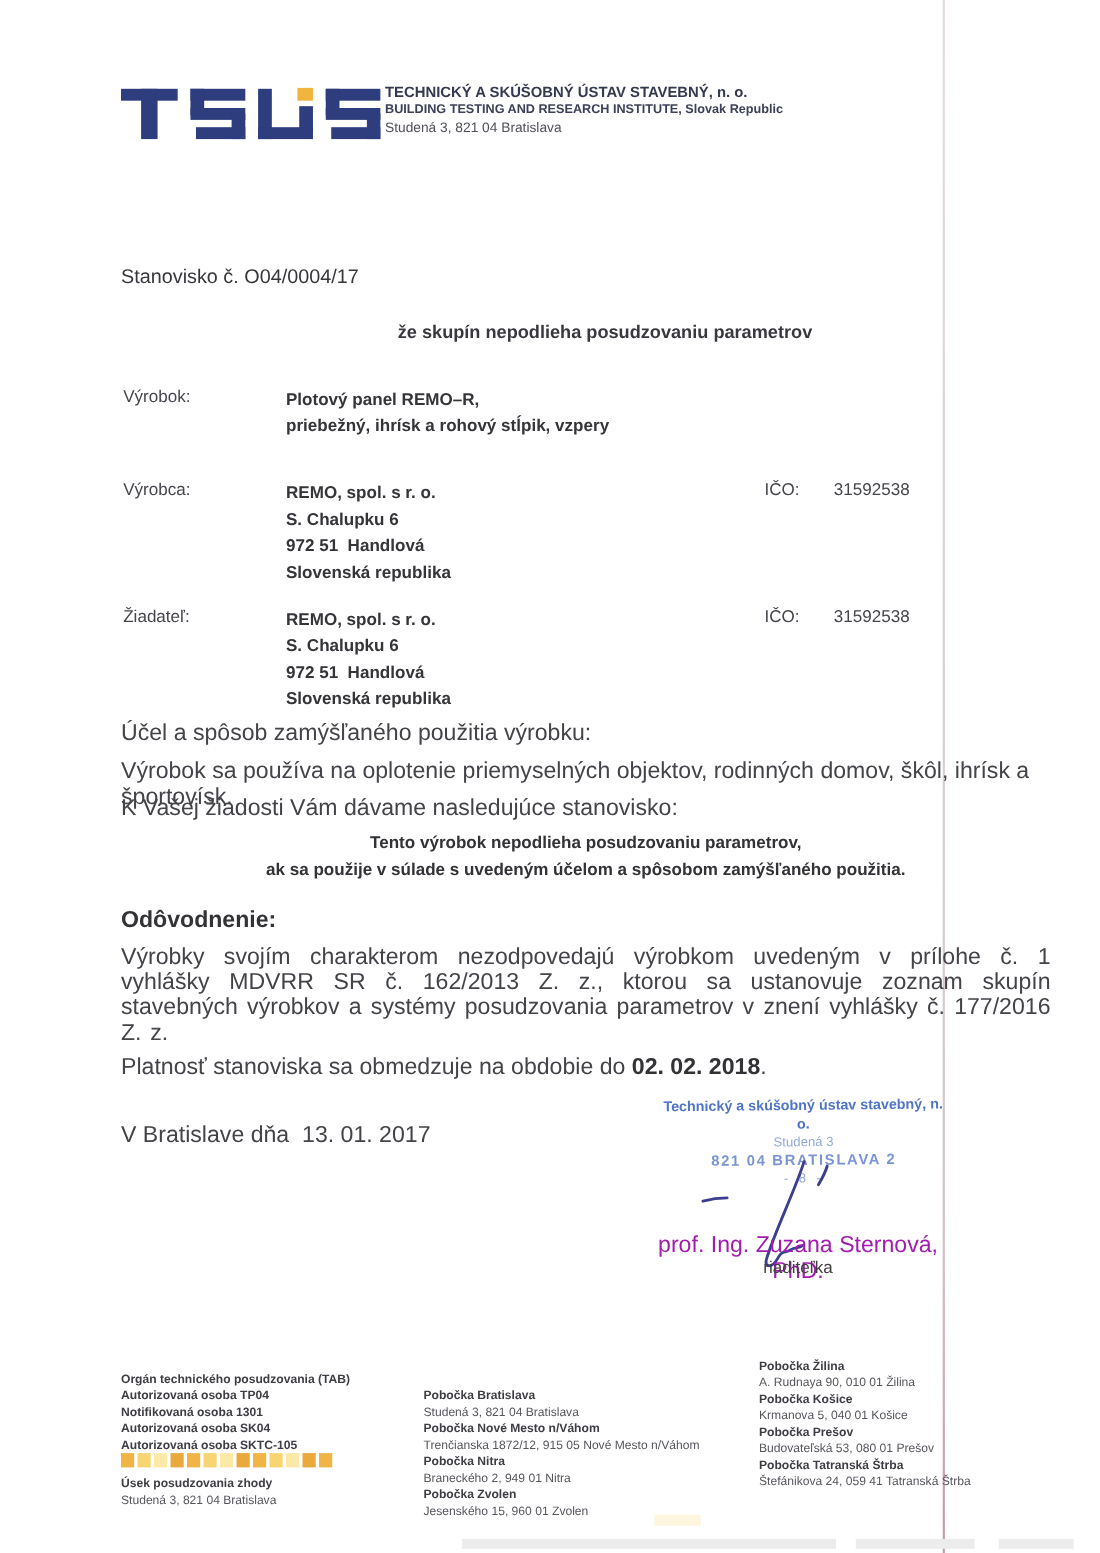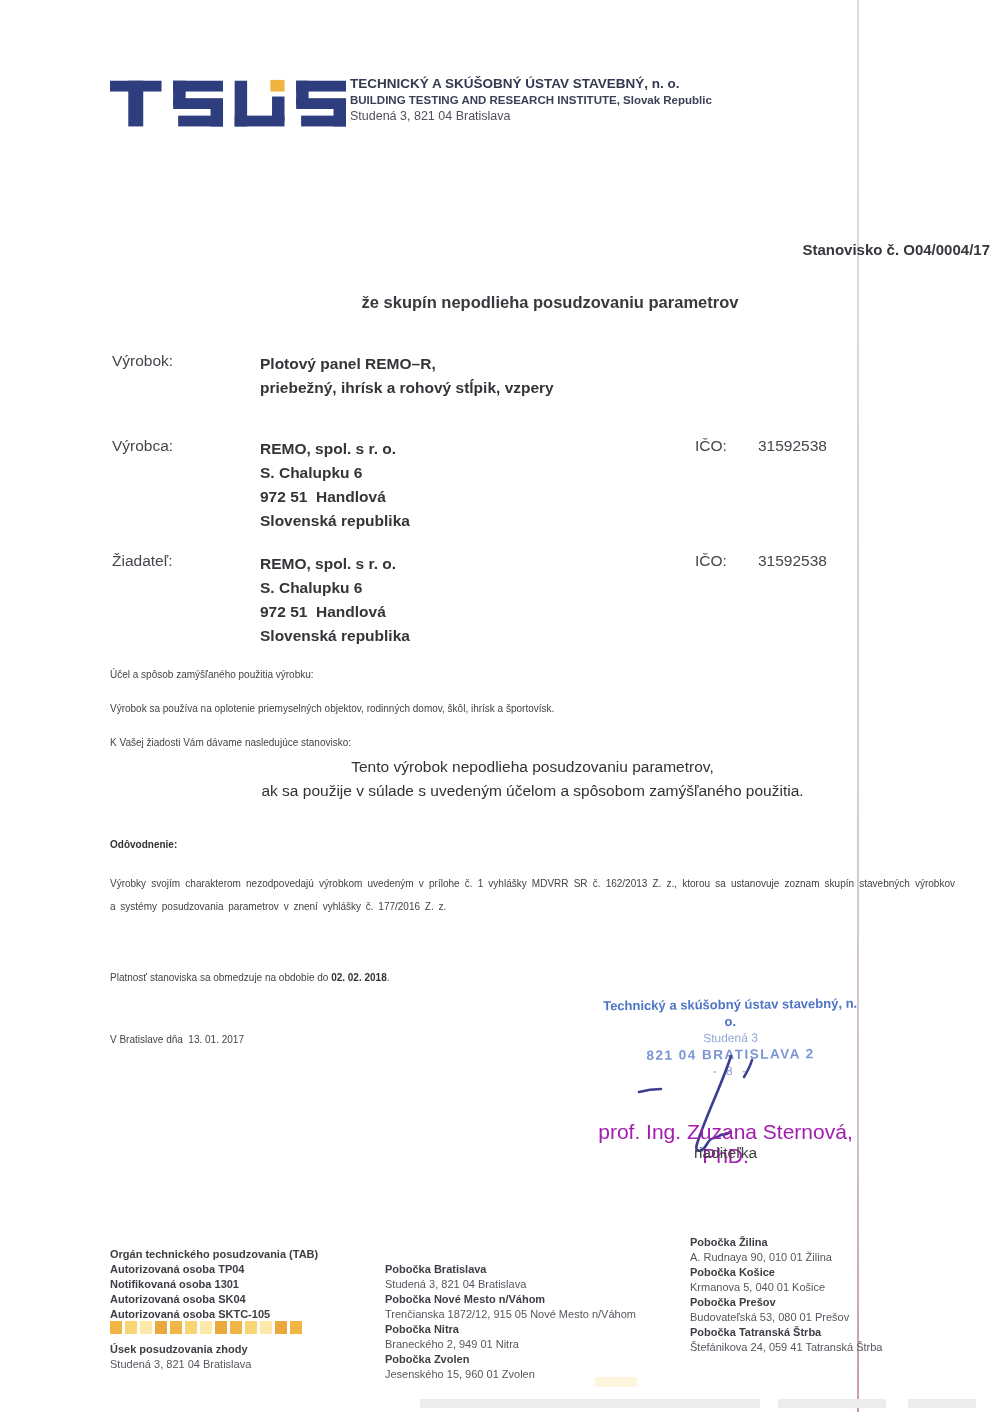--- a/index.html
+++ b/index.html
@@ -20,34 +20,34 @@
     background:linear-gradient(#e3dbde 0%,#d9cdd1 55%,#d3bfc6 80%,#c89aa6 100%);}
 
   
   .logo{left:110px;top:75px;width:236px;height:58px;}
   .org-block{left:350px;top:76px;line-height:16px;}
   .org-sk{font-size:13.5px;font-weight:bold;color:#343950;}
   .org-en{font-size:11.5px;font-weight:bold;color:#3c4157;}
   .org-addr{font-size:12.5px;color:#50505a;}
 
   
-  .doc-title{left:110px;top:241px;width:880px;text-align:right;
-    font-size:15px;font-weight:bold;color:#36363c;}
+  .doc-title{left:110px;top:241px;width:880px;text-align:left;
+    font-size:18px;font-weight:normal;color:#36363c;}
   .doc-subtitle{left:110px;top:293px;width:880px;text-align:center;
     font-size:16.5px;font-weight:bold;color:#38383e;}
   .lbl{font-size:15.5px;color:#45454d;}
   .val b, .valb{color:#343439;}
   .valb{font-weight:bold;font-size:15.5px;line-height:24px;}
 
   .ico-lbl{left:695px;font-size:15.5px;color:#45454d;}
   .ico-val{left:758px;font-size:15.5px;color:#45454d;}
 
-  .para{left:110px;width:845px;font-size:10px;color:#434349;margin-top:14px;}
+  .para{left:110px;width:845px;font-size:21px;color:#434349;}
   .statement{left:110px;width:845px;text-align:center;
-    font-size:15.5px;font-weight:normal;color:#323237;line-height:24px;}
+    font-size:15.5px;font-weight:bold;color:#323237;line-height:24px;}
   .just{text-align:justify;line-height:23px;word-spacing:2px;}
 
   
   .stamp{left:603px;top:997px;width:255px;text-align:center;
     color:#6484cd;transform:rotate(-0.6deg);line-height:16.5px;}
   .stamp .s1{font-size:13px;font-weight:bold;color:#4f74c6;}
   .stamp .s2{font-size:12px;color:#93a9da;}
   .stamp .s3{font-size:13.5px;font-weight:bold;letter-spacing:1.5px;color:#7b95d3;}
   .stamp .s4{font-size:12px;color:#8fa;color:#8ea5d8;letter-spacing:3px;}
 

